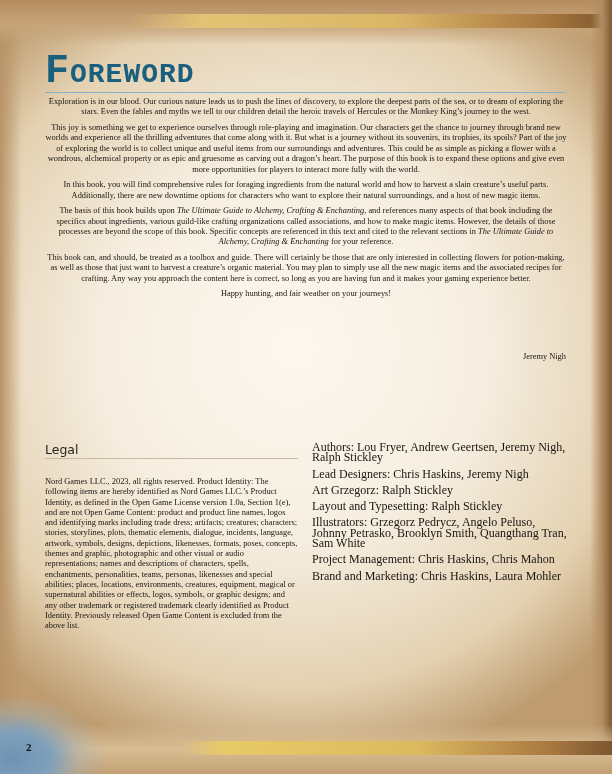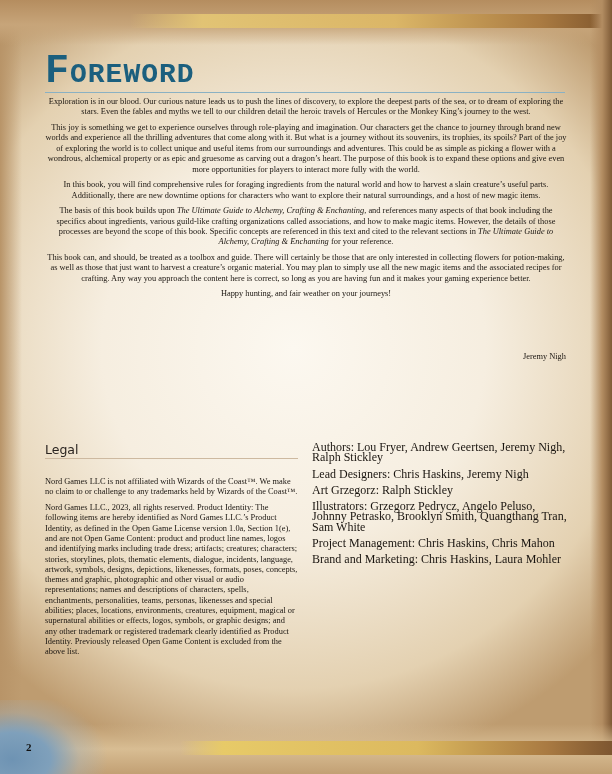--- a/index.html
+++ b/index.html
@@ -102,26 +102,26 @@
   <p>This joy is something we get to experience ourselves through role-playing and imagination. Our characters get the chance to journey through brand new worlds and experience all the thrilling adventures that come along with it. But what is a journey without its souvenirs, its trophies, its spoils? Part of the joy of exploring the world is to collect unique and useful items from our surroundings and adventures. This could be as simple as picking a flower with a wondrous, alchemical property or as epic and gruesome as carving out a dragon’s heart. The purpose of this book is to expand these options and give even more opportunities for players to interact more fully with the world.</p>
   <p>In this book, you will find comprehensive rules for foraging ingredients from the natural world and how to harvest a slain creature’s useful parts. Additionally, there are new downtime options for characters who want to explore their natural surroundings, and a host of new magic items.</p>
   <p><span>The basis of this book builds upon </span><em>The Ultimate Guide to Alchemy, Crafting &amp; Enchanting</em><span>, and references many aspects of that book including the specifics about ingredients, various guild-like crafting organizations called associations, and how to make magic items. However, the details of those processes are beyond the scope of this book. Specific concepts are referenced in this text and cited to the relevant sections in </span><em>The Ultimate Guide to Alchemy, Crafting &amp; Enchanting</em><span> for your reference.</span></p>
   <p>This book can, and should, be treated as a toolbox and guide. There will certainly be those that are only interested in collecting flowers for potion-making, as well as those that just want to harvest a creature’s organic material. You may plan to simply use all the new magic items and the associated recipes for crafting. Any way you approach the content here is correct, so long as you are having fun and it makes your gaming experience better.</p>
   <p>Happy hunting, and fair weather on your journeys!</p>
 </div>
 <div class="signature">Jeremy Nigh</div>
 
 <section class="col legal">
   <h2>Legal</h2>
-  <p>Nord Games LLC is not affiliated with Wizards of the Coast™. We make no claim to or challenge to any trademarks held by Wizards of the Coast™.</p>
   <p>Nord Games LLC., 2023, all rights reserved. Product Identity: The following items are hereby identified as Nord Games LLC.’s Product Identity, as defined in the Open Game License version 1.0a, Section 1(e), and are not Open Game Content: product and product line names, logos and identifying marks including trade dress; artifacts; creatures; characters; stories, storylines, plots, thematic elements, dialogue, incidents, language, artwork, symbols, designs, depictions, likenesses, formats, poses, concepts, themes and graphic, photographic and other visual or audio representations; names and descriptions of characters, spells, enchantments, personalities, teams, personas, likenesses and special abilities; places, locations, environments, creatures, equipment, magical or supernatural abilities or effects, logos, symbols, or graphic designs; and any other trademark or registered trademark clearly identified as Product Identity. Previously released Open Game Content is excluded from the above list.</p>
 </section>
 
 <section class="col credits">
   <div class="entry"><span class="label">Authors:</span> <span>Lou Fryer, Andrew Geertsen, Jeremy Nigh, Ralph Stickley</span></div>
   <div class="entry"><span class="label">Lead Designers:</span> <span>Chris Haskins, Jeremy Nigh</span></div>
   <div class="entry"><span class="label">Art Grzegorz:</span> <span>Ralph Stickley</span></div>
+  <div class="entry"><span class="label">Layout and Typesetting:</span> <span>Ralph Stickley</span></div>
   <div class="entry"><span class="label">Illustrators:</span> <span>Grzegorz Pedrycz, Angelo Peluso, Johnny Petrasko, Brooklyn Smith, Quangthang Tran, Sam White</span></div>
   <div class="entry"><span class="label">Project Management:</span> <span>Chris Haskins, Chris Mahon</span></div>
   <div class="entry"><span class="label">Brand and Marketing:</span> <span>Chris Haskins, Laura Mohler</span></div>
 </section>
 
 <div class="page-number">2</div>
 
 </body></html>

